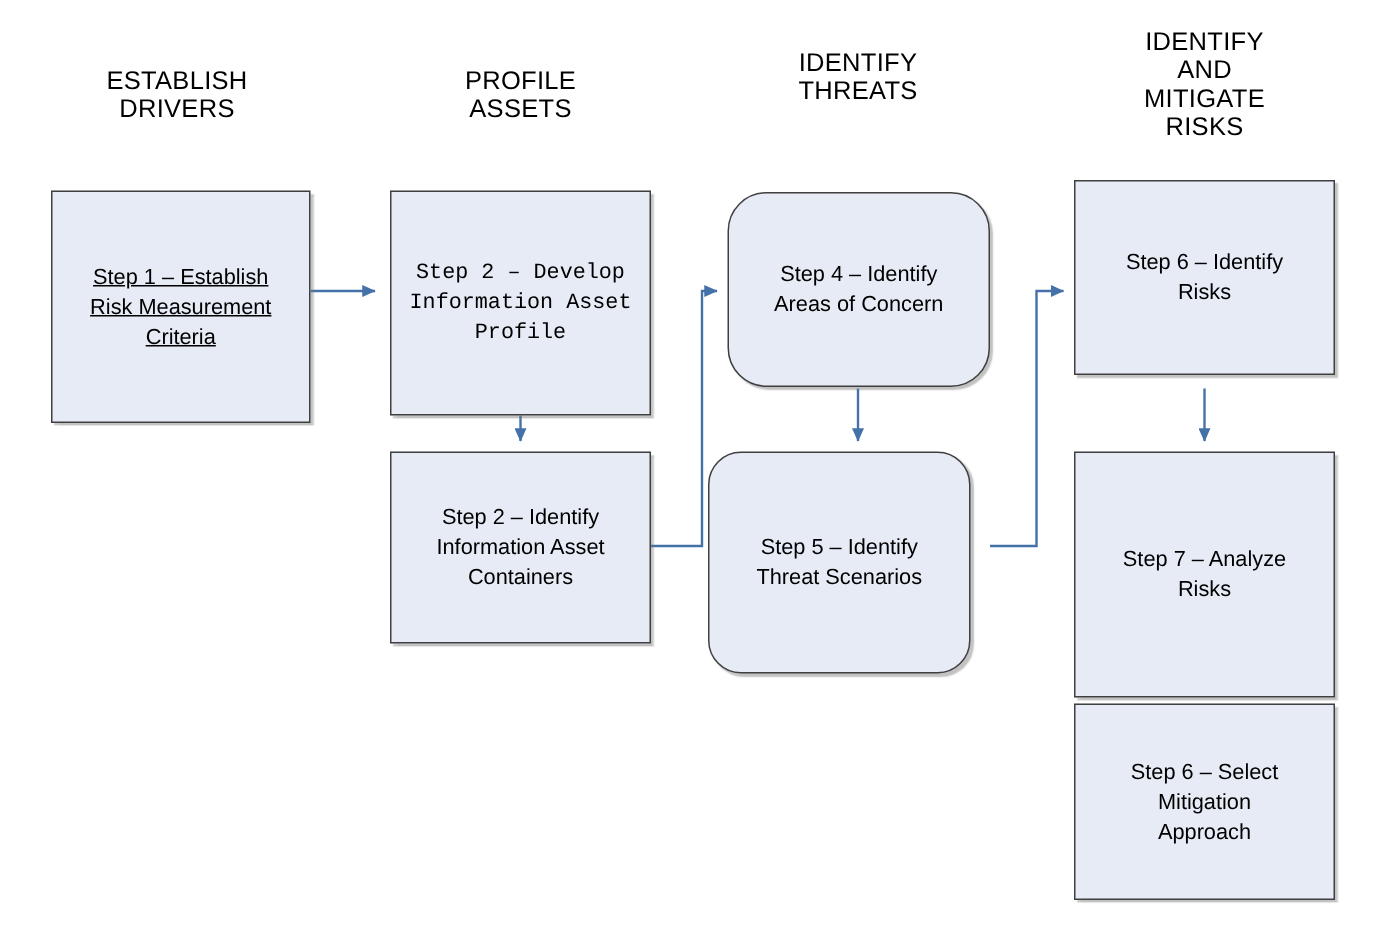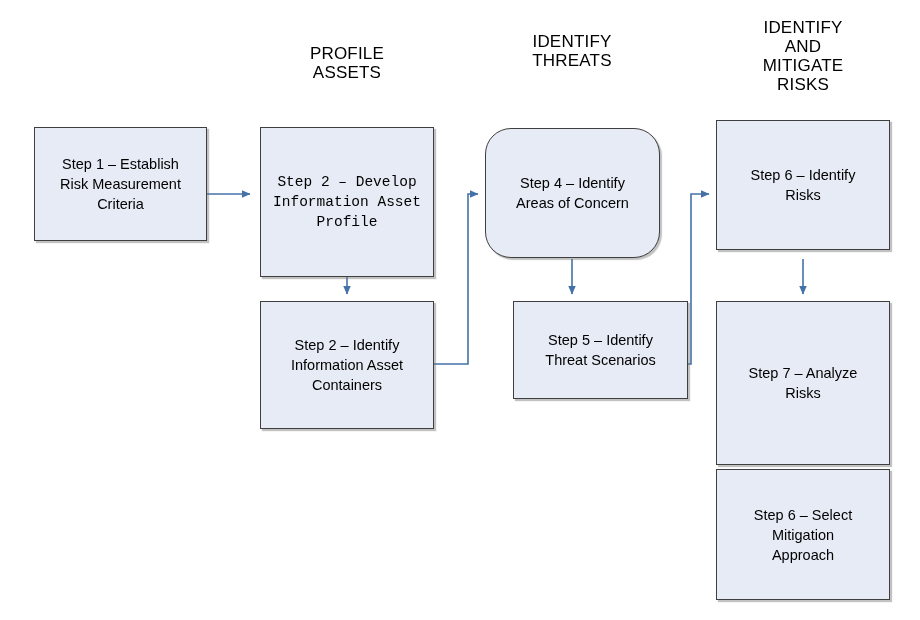--- a/index.html
+++ b/index.html
@@ -49,20 +49,22 @@
     width: 920px;
     height: 620px;
     pointer-events: none;
   }
 </style>
 </head>
 <body>
 
 <div id="canvas">
 
+  <div class="phase-label" style="left:32px; top:44px; width:172px;">ESTABLISH
+DRIVERS</div>
 
   <div class="phase-label" style="left:261px; top:44px; width:172px;">PROFILE
 ASSETS</div>
 
   <div class="phase-label" style="left:486px; top:32px; width:172px;">IDENTIFY
 THREATS</div>
 
   <div class="phase-label" style="left:717px; top:18px; width:172px;">IDENTIFY
 AND
 MITIGATE
@@ -97,36 +99,36 @@
 
     <g>
       <path d="M803,259 L803,294" stroke="#4472a8" stroke-width="1.6" fill="none" marker-end="url(#arrowhead)"></path>
     </g>
 
     <g>
       <path d="M803,429 L803,462" stroke="#4472a8" stroke-width="1.6" fill="none" marker-end="url(#arrowhead)"></path>
     </g>
   </svg>
 
-  <div class="node" style="left:34px; top:127px; width:173px; height:114px;">Step 1 – Establish
+  <div class="node" style="left:34px; top:127px; width:173px; height:155px;text-decoration:underline;">Step 1 – Establish
 Risk Measurement
 Criteria</div>
 
   <div class="node" style="left:260px; top:127px; width:174px; height:150px;font-family:Liberation Mono, monospace;">Step 2 – Develop
 Information Asset
 Profile</div>
 
   <div class="node" style="left:260px; top:301px; width:174px; height:128px;">Step 2 – Identify
 Information Asset
 Containers</div>
 
   <div class="node" style="left:485px; top:128px; width:175px; height:130px;border-radius:26px;">Step 4 – Identify
 Areas of Concern</div>
 
-  <div class="node" style="left:513px; top:301px; width:175px; height:98px;">Step 5 – Identify
+  <div class="node" style="left:472px; top:301px; width:175px; height:148px;border-radius:22px;">Step 5 – Identify
 Threat Scenarios</div>
 
   <div class="node" style="left:716px; top:120px; width:174px; height:130px;">Step 6 – Identify
 Risks</div>
 
   <div class="node" style="left:716px; top:301px; width:174px; height:164px;">Step 7 – Analyze
 Risks</div>
 
   <div class="node" style="left:716px; top:469px; width:174px; height:131px;">Step 6 – Select
 Mitigation

